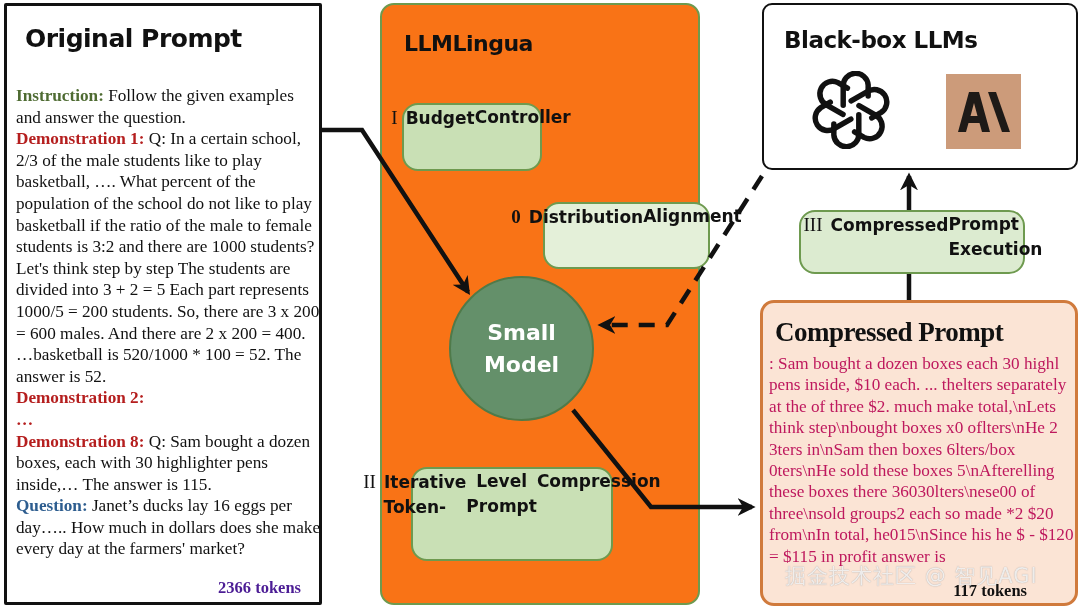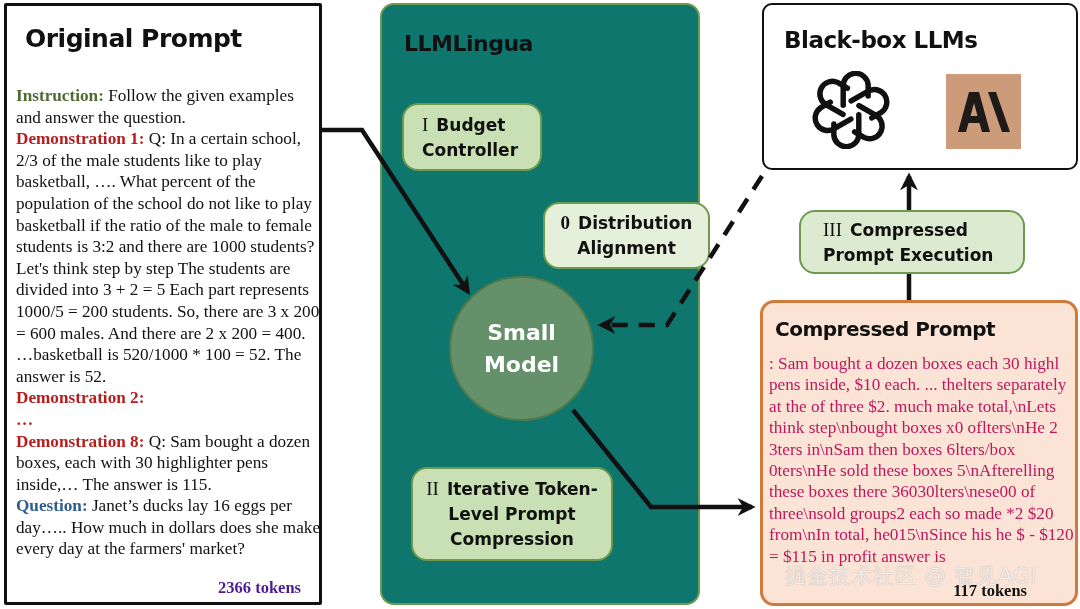--- a/index.html
+++ b/index.html
@@ -28,31 +28,31 @@
   .lbl-red { color: #b51e1e; font-weight: bold; }
   .lbl-blue { color: #2d5d8f; font-weight: bold; }
   #orig .tokens {
     position: absolute; right: 18px; bottom: 4px;
     font-family: "Liberation Serif", serif; font-weight: bold; font-size: 16.5px; color: #4c1d95;
   }
 
   
   #lingua {
     left: 380px; top: 3px; width: 320px; height: 602px;
-    border: 2.5px solid #6e9a4f; border-radius: 14px; background: #0f766e;
+    border: 2.5px solid #6e9a4f; border-radius: 14px; background: #f97316;
   }
   #lingua .title {
     position: absolute; left: 22px; top: 26px;
     font-weight: bold; font-size: 22px; color: #111; letter-spacing: -0.5px;
   }
   .mod {
     position: absolute; box-sizing: border-box;
     border: 2.5px solid #6e9a4f; border-radius: 16px;
     font-family: "DejaVu Sans", sans-serif; font-weight: bold; font-size: 17px; line-height: 25px; color: #111;
-    display: flex; flex-direction: column; justify-content: center;
+    display: flex; flex-direction: row; justify-content: center;
   }
   .mod .num { font-family: "Liberation Serif", serif; font-weight: normal; font-size: 19px; margin-right: 8px; }
   .mod .num.bold { font-weight: bold; }
   .mod.dark { background: #c9e0b5; }
   .mod.light { background: #e4f0d9; }
 
   #budget { left: 402px; top: 103px; width: 140px; height: 68px; padding-left: 18px; }
   #distrib { left: 543px; top: 202px; width: 167px; height: 67px; text-align: center; }
   #iter { left: 411px; top: 467px; width: 202px; height: 94px; text-align: center; }
   #exec { left: 799px; top: 210px; width: 226px; height: 64px; padding-left: 22px; background: #dcebd0; }
@@ -79,21 +79,21 @@
     display: flex; align-items: center; justify-content: center;
   }
 
   
   #comp {
     left: 760px; top: 300px; width: 318px; height: 306px;
     border: 3px solid #d07a3c; border-radius: 14px; background: #fbe4d5;
   }
   #comp .title {
     position: absolute; left: 12px; top: 14px;
-    font-weight: bold; font-size: 20px; color: #111; letter-spacing: -0.5px;
+    font-weight: bold; font-size: 27px; color: #111; letter-spacing: -0.5px; font-family: Liberation Serif, serif;
   }
   #comp .body {
     position: absolute; left: 6px; top: 50px; width: 308px;
     font-family: "Liberation Serif", serif; font-size: 17.2px; line-height: 21.4px; color: #be185d;
   }
   #comp .tokens {
     position: absolute; right: 48px; bottom: 2px;
     font-family: "Liberation Serif", serif; font-weight: bold; font-size: 16.5px; color: #111;
   }
   #watermark {

